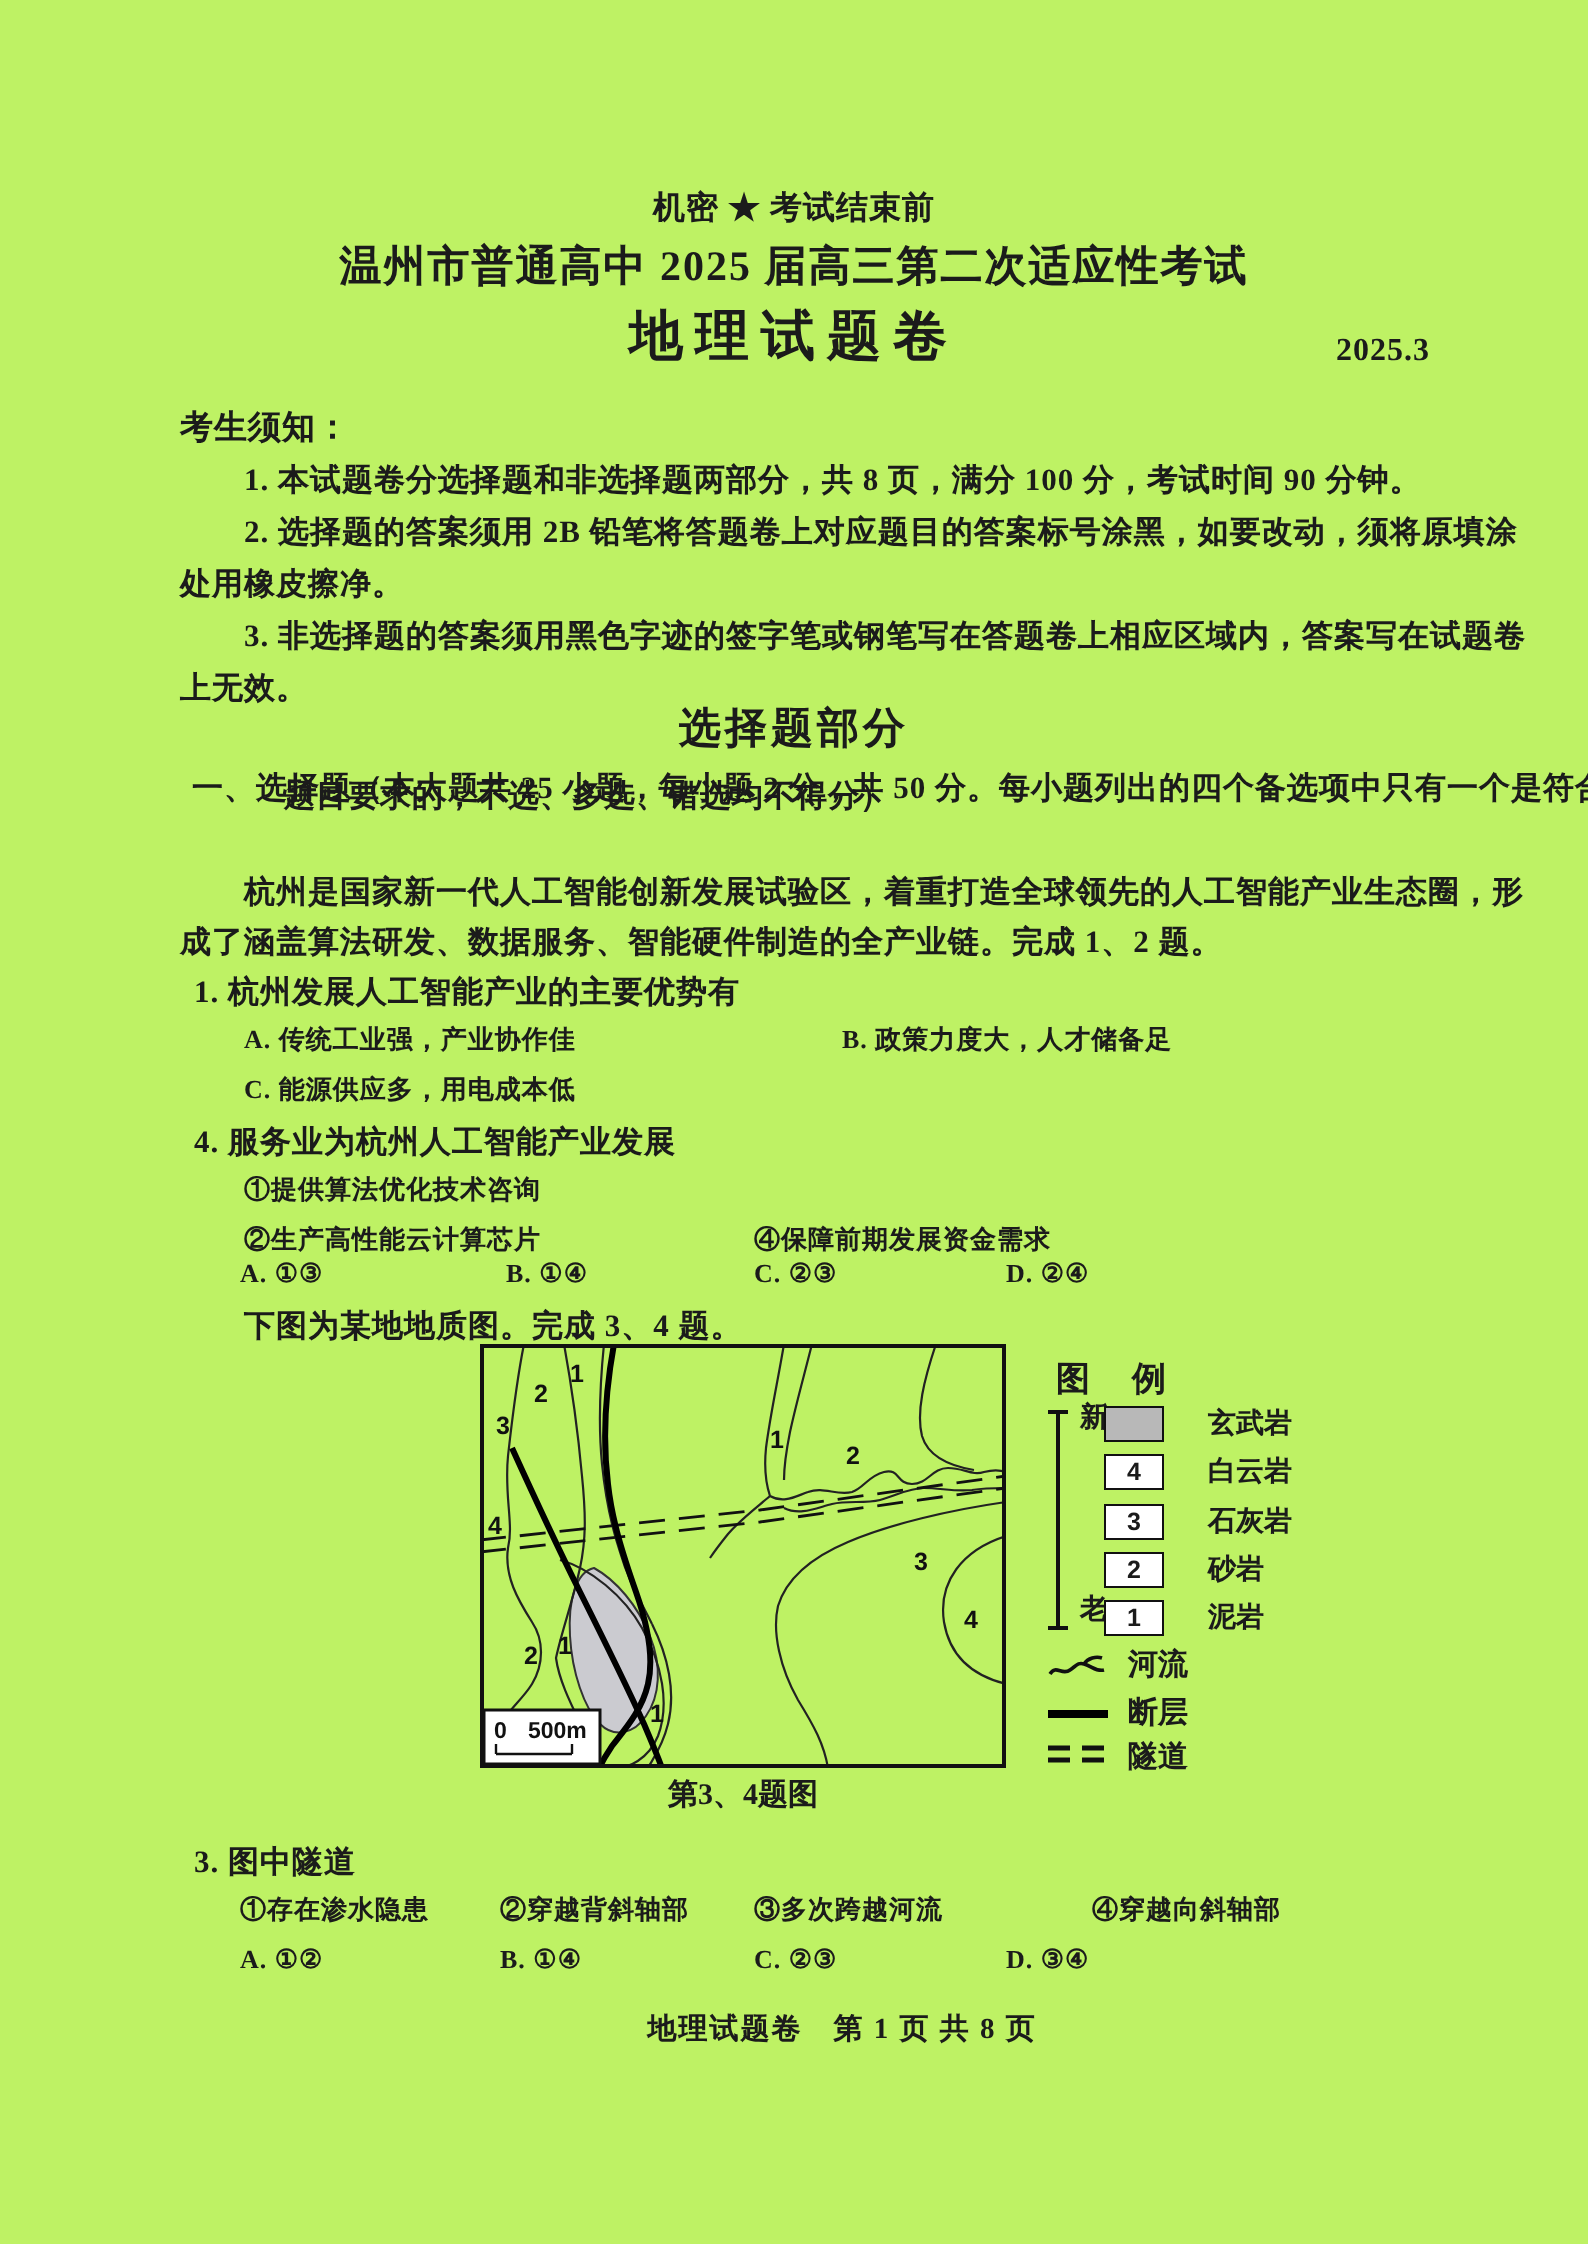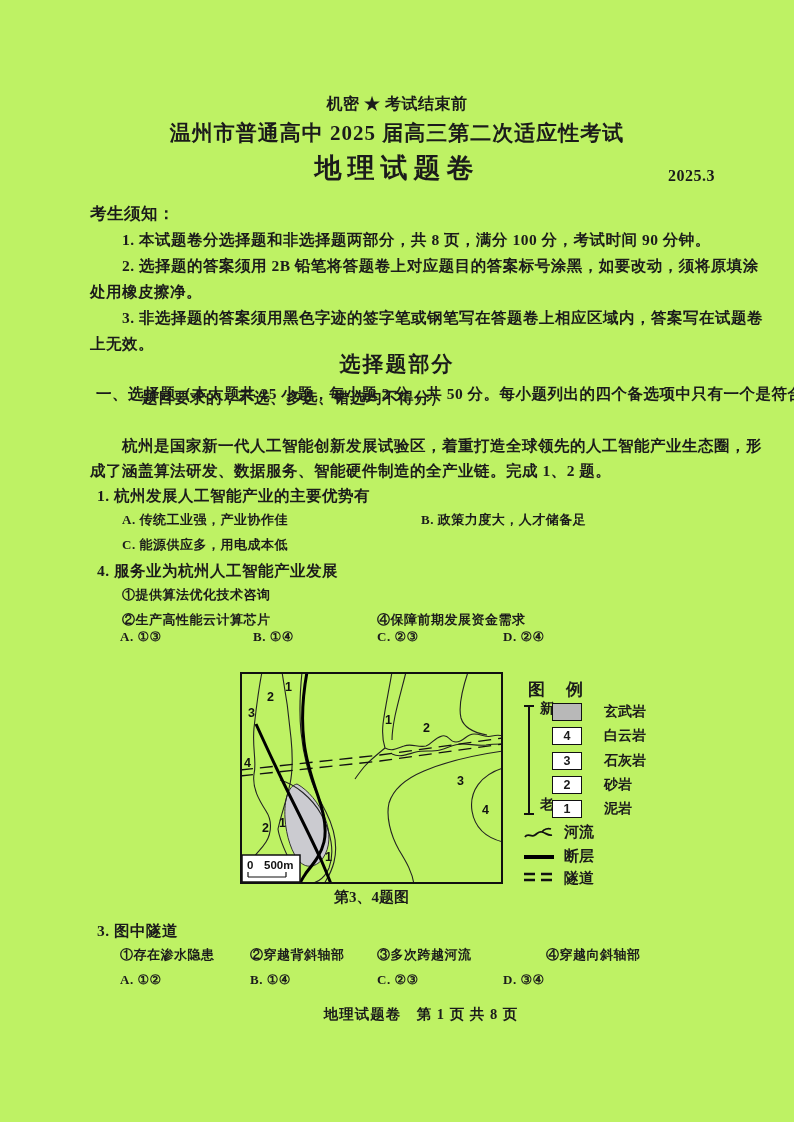--- a/index.html
+++ b/index.html
@@ -65,20 +65,21 @@
 
   <div class="line" style="top:561px; left:97px;">4. 服务业为杭州人工智能产业发展</div>
   <span class="opt" style="top:586px; left:122px;">①提供算法优化技术咨询</span>
   <span class="opt" style="top:611px; left:122px;">②生产高性能云计算芯片</span>
   <span class="opt" style="top:611px; left:377px;">④保障前期发展资金需求</span>
   <span class="opt" style="top:629px; left:120px;">A. ①③</span>
   <span class="opt" style="top:629px; left:253px;">B. ①④</span>
   <span class="opt" style="top:629px; left:377px;">C. ②③</span>
   <span class="opt" style="top:629px; left:503px;">D. ②④</span>
 
+  <div class="line" style="top:653px; left:122px;">下图为某地地质图。完成 3、4 题。</div>
 
   <div class="figure-wrap">
     <svg width="263" height="212" viewBox="0 0 263 212">
 
       <path d="M57,112 C68,118 79,131 85,146 C91,161 90,176 83,186 C77,195 67,197 60,190 C52,182 46,164 45,146 C44,128 48,114 57,112 Z" stroke="#333" stroke-width="1" fill="#cbcbd0"></path>
 
       <g stroke="#222" stroke-width="1.1" fill="none">
         <path d="M22,0 C18,20 16,38 14,56 C12,76 17,90 14,102 C12,116 19,128 26,139 C32,148 32,160 26,170 C21,178 15,182 12,188"></path>
         <path d="M42,0 C46,22 49,44 51,66 C53,86 53,98 50,112 C46,130 41,143 38,157 C40,172 50,188 56,202 C58,207 60,210 61,212"></path>
         <path d="M62,0 C60,20 59,40 61,60 C63,80 66,92 70,104 C74,118 80,128 86,140"></path>

